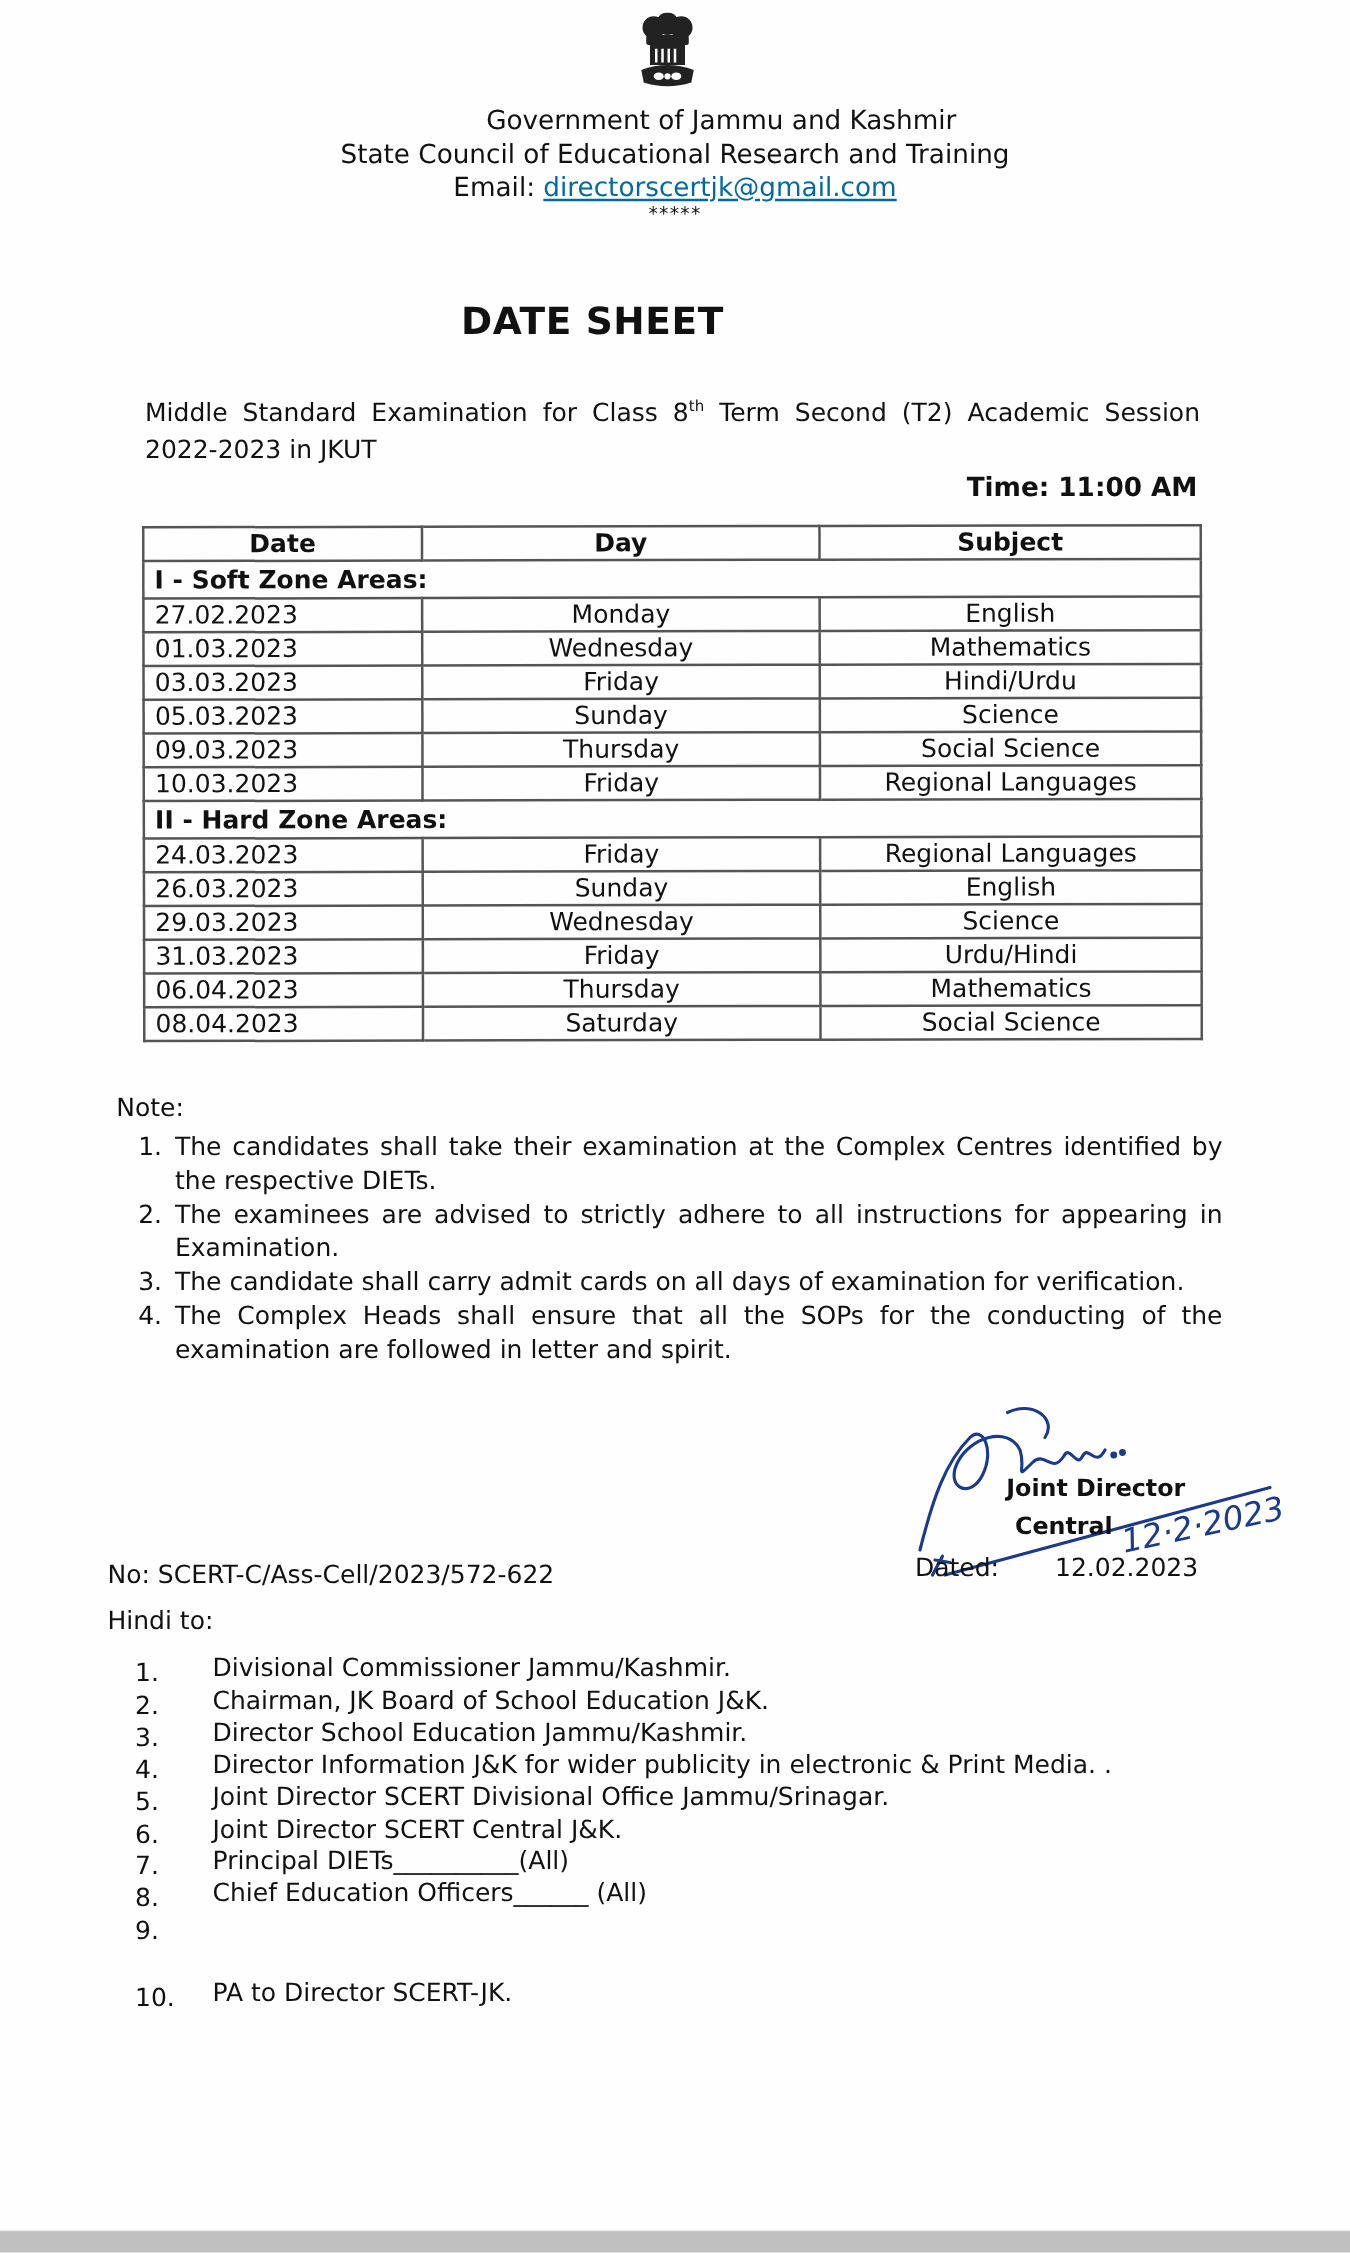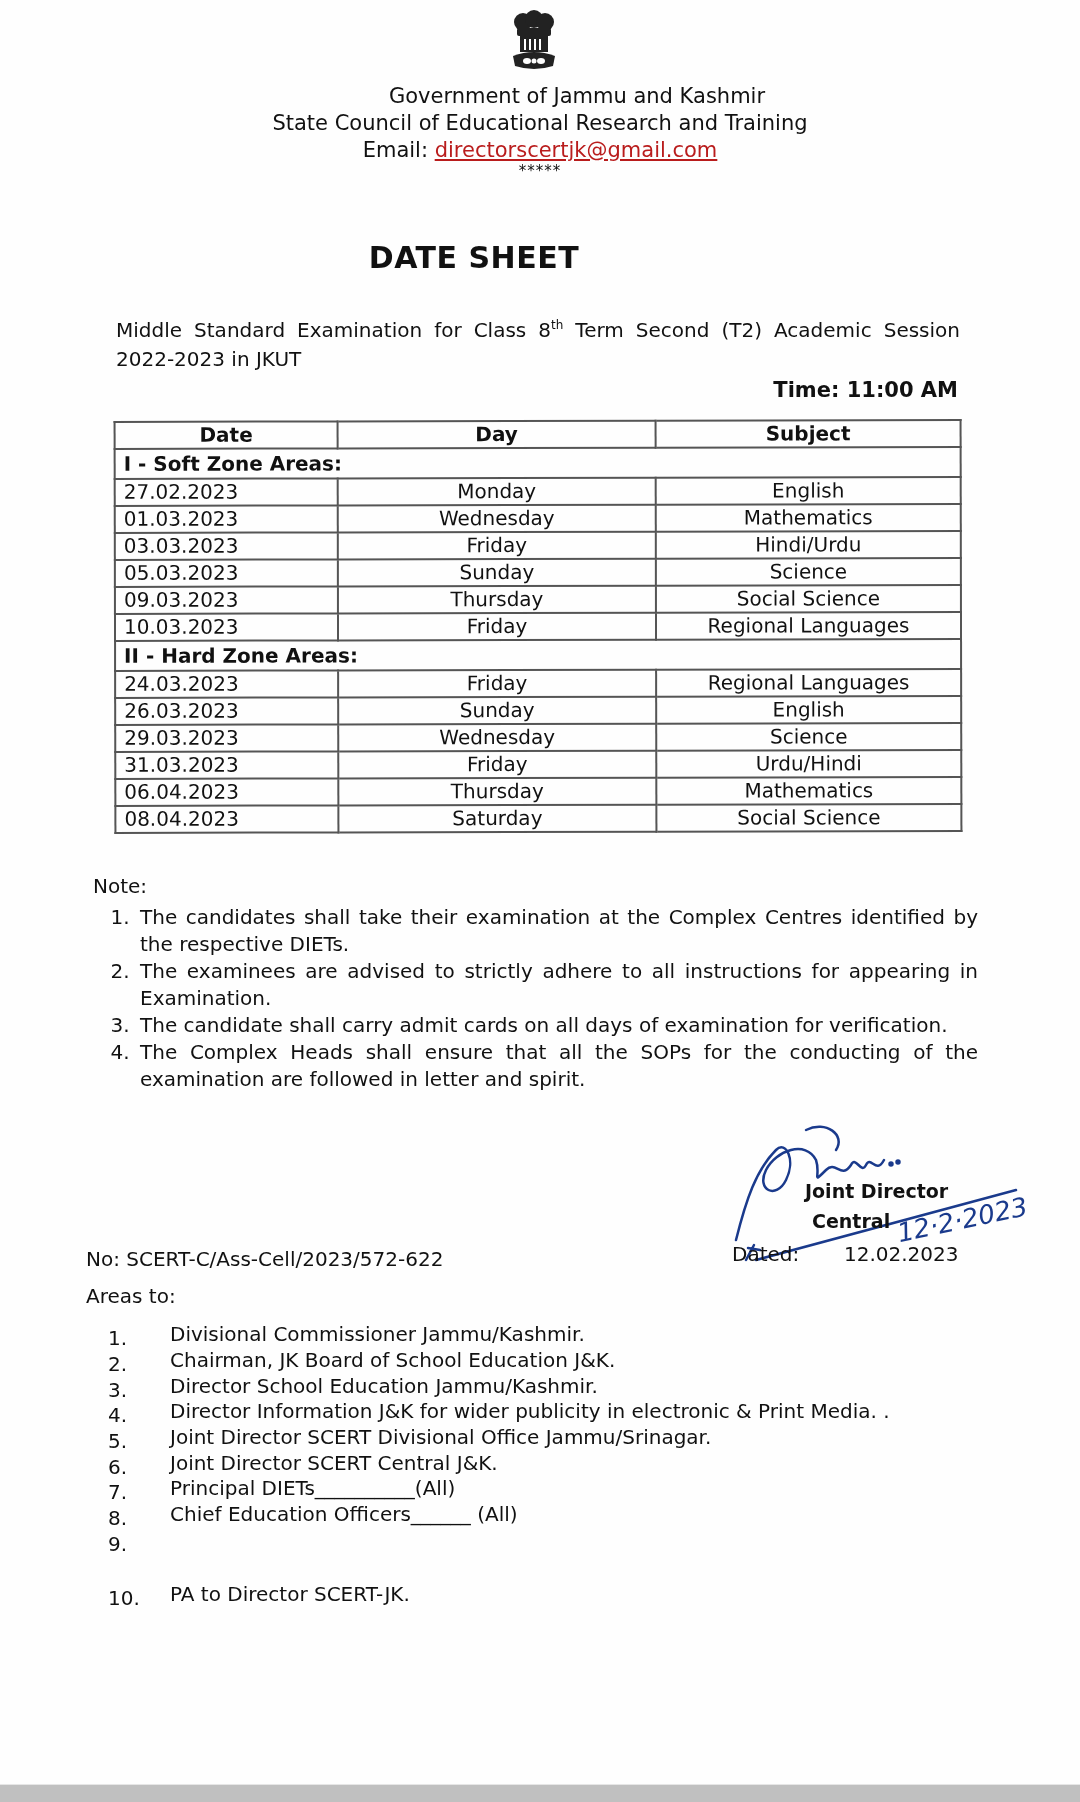--- a/index.html
+++ b/index.html
@@ -6,21 +6,21 @@
   body {
     width: 1080px; height: 1802px; background: #fefefe; position: relative; overflow: hidden;
     font-family: "DejaVu Sans", sans-serif; color: #111;
   }
   .abs { position: absolute; }
   .emblem { left: 509px; top: 10px; width: 50px; height: 64px; }
   .hdr { left: 0; width: 1080px; text-align: center; font-size: 21px; line-height: 27px; }
   .hdr1 { top: 83px; padding-left: 37px; }
   .hdr2 { top: 110px; }
   .hdr3 { top: 137px; }
-  .hdr3 a { color: #b91c1c; text-decoration: underline; }
+  .hdr3 a { color: #0369a1; text-decoration: underline; }
   .stars { top: 163px; font-size: 15px; line-height: 16px; letter-spacing: 1px; }
   .title { left: 0; width: 948px; top: 240px; text-align: center; font-size: 30px; font-weight: bold; letter-spacing: 0.5px; }
   .intro { left: 116px; width: 844px; top: 311px; font-size: 20px; line-height: 29px; text-align: justify; text-align-last: left; }
   .intro sup { font-size: 12px; }
   .time { right: 122px; top: 378px; font-size: 21px; font-weight: bold; }
 
   table.ds {
     position: absolute; left: 114px; top: 420px; width: 848px;
     border-collapse: collapse; font-size: 20px; transform: rotate(-0.12deg);
   }
@@ -190,21 +190,21 @@
     <circle cx="175" cy="44" r="1.5" fill="#1a3a8c"></circle>
       <circle cx="182" cy="42" r="1.5" fill="#1a3a8c"></circle>
   </svg>
 </div>
 <div class="abs jd">Joint Director</div>
 <div class="abs central">Central</div>
 <div class="abs dated">Dated:</div>
 <div class="abs dated-val">12.02.2023</div>
 
 <div class="abs refno">No: SCERT-C/Ass-Cell/2023/572-622</div>
-<div class="abs copyto">Areas to:</div>
+<div class="abs copyto">Hindi to:</div>
 
 <div id="cc-list">
     <div class="abs cc" style="top: 1322px; height: 25px;">
       <span class="n">1.</span>
       <span class="t">Divisional Commissioner Jammu/Kashmir.</span>
     </div>
     <div class="abs cc" style="top: 1348px; height: 25px;">
       <span class="n">2.</span>
       <span class="t">Chairman, JK Board of School Education J&amp;K.</span>
     </div>

